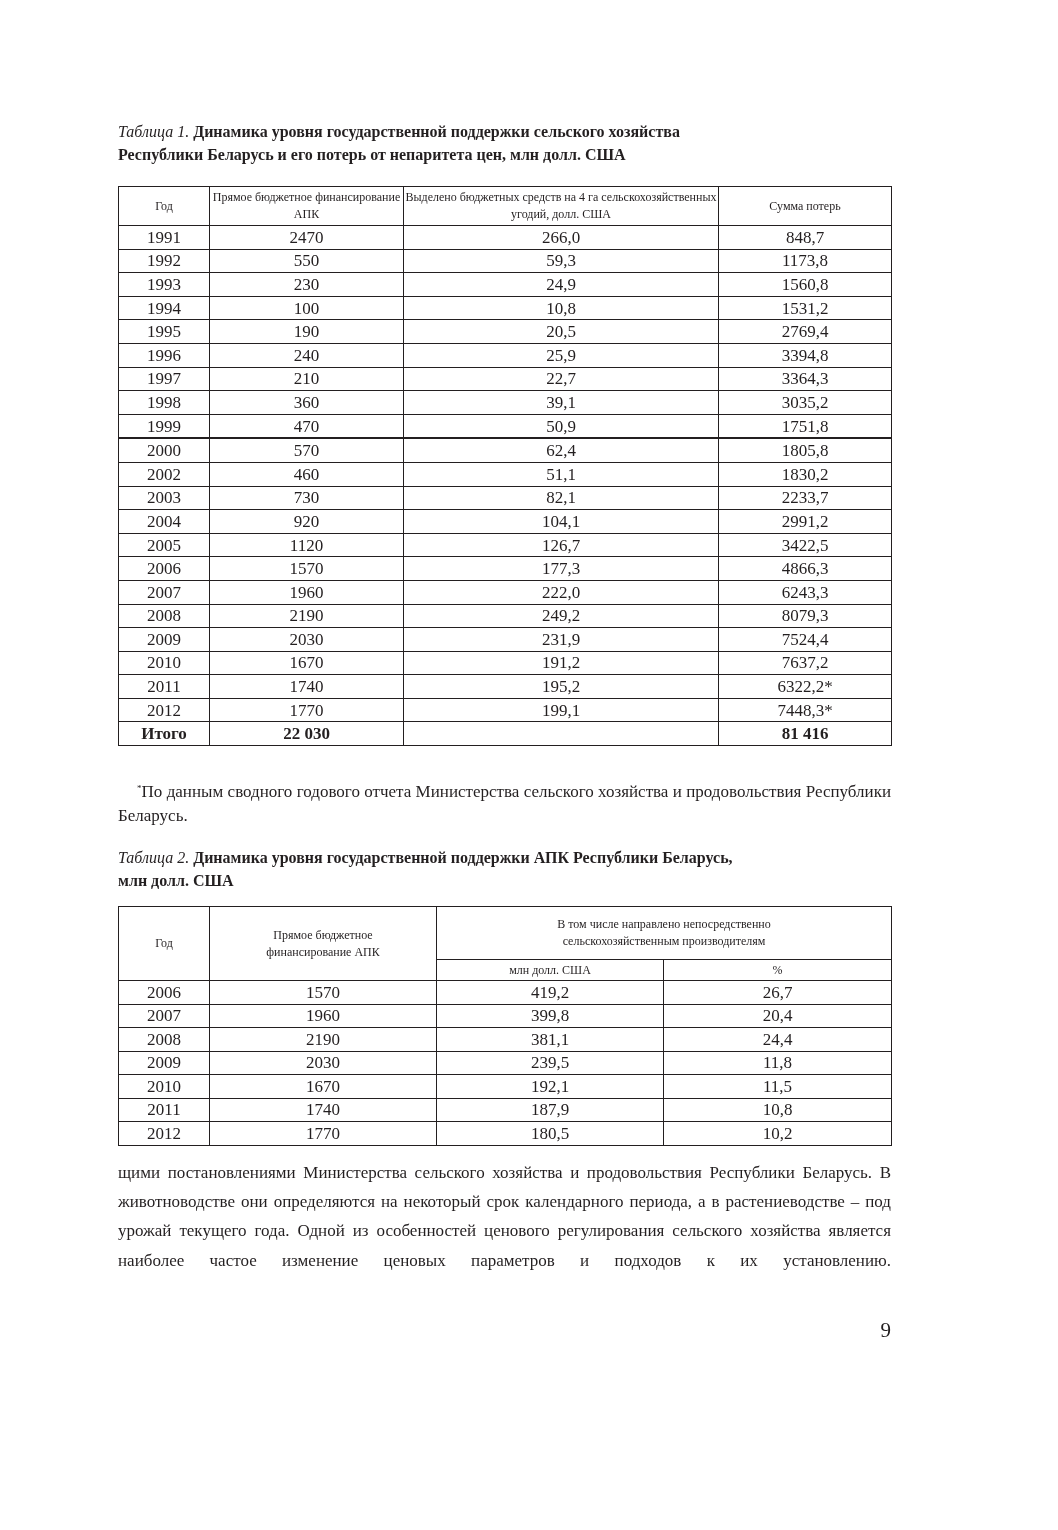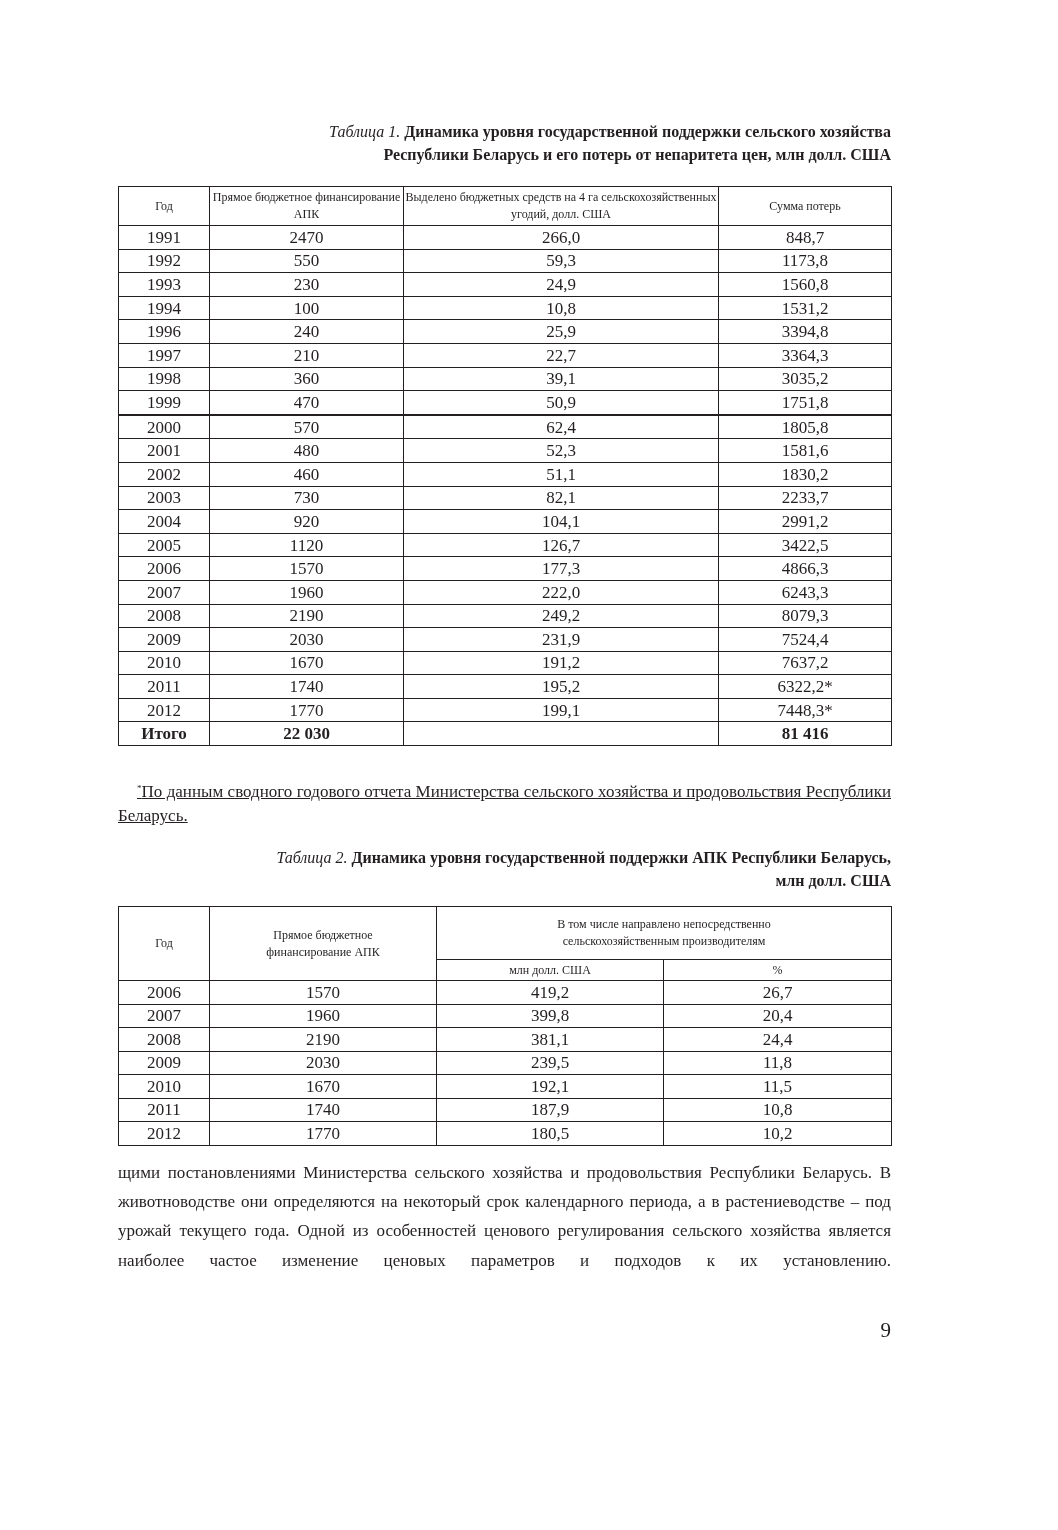--- a/index.html
+++ b/index.html
@@ -1,21 +1,21 @@
 <!DOCTYPE html>
 <html><head>
 <meta charset="utf-8">
 <style>
   html, body { margin: 0; padding: 0; background: #ffffff; }
   body {
     width: 1058px; height: 1530px; position: relative; overflow: hidden;
     font-family: "Liberation Serif", "DejaVu Serif", serif; color: #231f20;
   }
   .caption {
-    position: absolute; left: 118px; width: 773px; text-align: right;
+    position: absolute; left: 118px; width: 773px; text-align: left;
     font-size: 16px; line-height: 23px;
   }
   .caption .lbl { font-style: italic; font-weight: normal; }
   .caption .ttl { font-weight: bold; }
   table {
     position: absolute; left: 118px; width: 773px;
     border-collapse: collapse; table-layout: fixed;
   }
   td, th {
     border: 1px solid #231f20; text-align: center; padding: 0;
@@ -26,21 +26,21 @@
   #t1 { top: 186px; }
   #t1 th { height: 38px; }
   #t1 tr.thick-top td { border-top: 2px solid #231f20; margin-left: 18px; }
   #t1 tr.total td { font-weight: bold; height: 23px; }
   #t2 { top: 906px; }
   #t2 th.top { height: 36px; }
   #t2 th.sub { height: 20px; }
   #t2 td { height: 22.5px; }
   .footnote {
     position: absolute; left: 118px; width: 773px; top: 776px;
-    font-size: 17px; line-height: 24px; text-align: justify; text-indent: 19px; text-decoration: underline;
+    font-size: 17px; line-height: 24px; text-align: justify; text-indent: 19px;
   }
   .footnote sup { font-size: 9px; vertical-align: 6px; }
   .body-text {
     position: absolute; left: 118px; width: 773px; top: 1158px;
     font-size: 17px; line-height: 29.2px; text-align: justify;
     text-align-last: justify;
   }
   .page-num {
     position: absolute; right: 167px; top: 1318px; font-size: 21px;
   }
@@ -88,20 +88,26 @@
         <td>24,9</td>
         <td>1560,8</td>
       </tr>
       <tr>
         <td>1994</td>
         <td>100</td>
         <td>10,8</td>
         <td>1531,2</td>
       </tr>
       <tr>
+        <td>1995</td>
+        <td>190</td>
+        <td>20,5</td>
+        <td>2769,4</td>
+      </tr>
+      <tr>
         <td>1996</td>
         <td>240</td>
         <td>25,9</td>
         <td>3394,8</td>
       </tr>
       <tr>
         <td>1997</td>
         <td>210</td>
         <td>22,7</td>
         <td>3364,3</td>
@@ -116,26 +122,20 @@
         <td>1999</td>
         <td>470</td>
         <td>50,9</td>
         <td>1751,8</td>
       </tr>
       <tr class="thick-top">
         <td>2000</td>
         <td>570</td>
         <td>62,4</td>
         <td>1805,8</td>
-      </tr>
-      <tr>
-        <td>2001</td>
-        <td>480</td>
-        <td>52,3</td>
-        <td>1581,6</td>
       </tr>
       <tr>
         <td>2002</td>
         <td>460</td>
         <td>51,1</td>
         <td>1830,2</td>
       </tr>
       <tr>
         <td>2003</td>
         <td>730</td>

